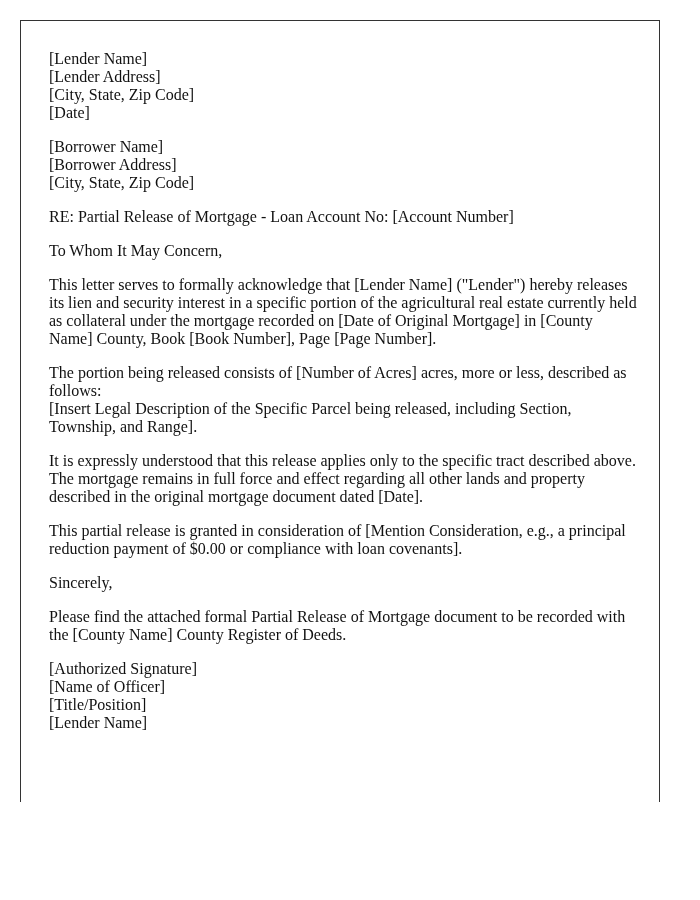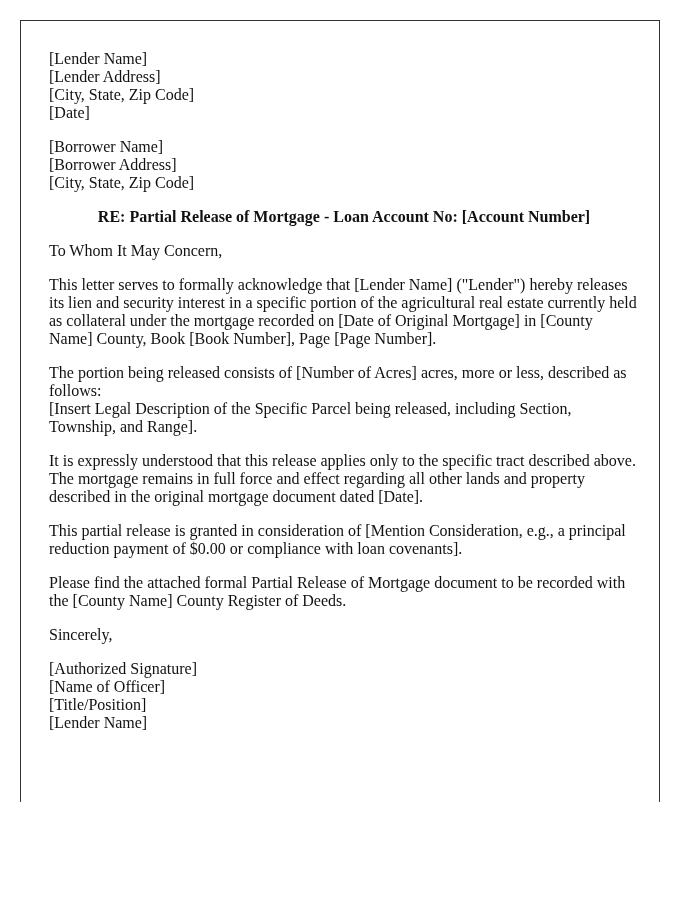--- a/index.html
+++ b/index.html
@@ -31,21 +31,21 @@
       padding-left: 17px;
     }
     .content {
       position: absolute;
       left: 28px;
       top: 29px;
       width: 590px;
     }
     .block { margin: 0 0 16px 0; }
     .line { display: block; }
-    .bold { font-weight: bold; text-align: center; }
+    .bold { font-weight: normal; }
     p { margin: 0 0 16px 0; }
   </style>
 </head>
 <body>
 
 <div class="page">
   <div class="content">
 
     <div class="block">
       <span class="line">[Lender Name]</span>
@@ -70,23 +70,23 @@
       <span class="line">The portion being released consists of [Number of Acres] acres, more or less, described as follows:</span>
       <span class="line">[Insert Legal Description of the Specific Parcel being released, including Section, Township, and Range].</span>
     </div>
 
     <div class="block">
       <span class="line">It is expressly understood that this release applies only to the specific tract described above. The mortgage remains in full force and effect regarding all other lands and property described in the original mortgage document dated [Date].</span>
     </div>
 
     <p>This partial release is granted in consideration of [Mention Consideration, e.g., a principal reduction payment of $0.00 or compliance with loan covenants].</p>
 
+    <p>Sincerely,</p>
+
     <p>Please find the attached formal Partial Release of Mortgage document to be recorded with the [County Name] County Register of Deeds.</p>
-
-    <p>Sincerely,</p>
 
     <div class="block">
       <span class="line">[Authorized Signature]</span>
       <span class="line">[Name of Officer]</span>
       <span class="line">[Title/Position]</span>
       <span class="line">[Lender Name]</span>
     </div>
 
 
   </div>

